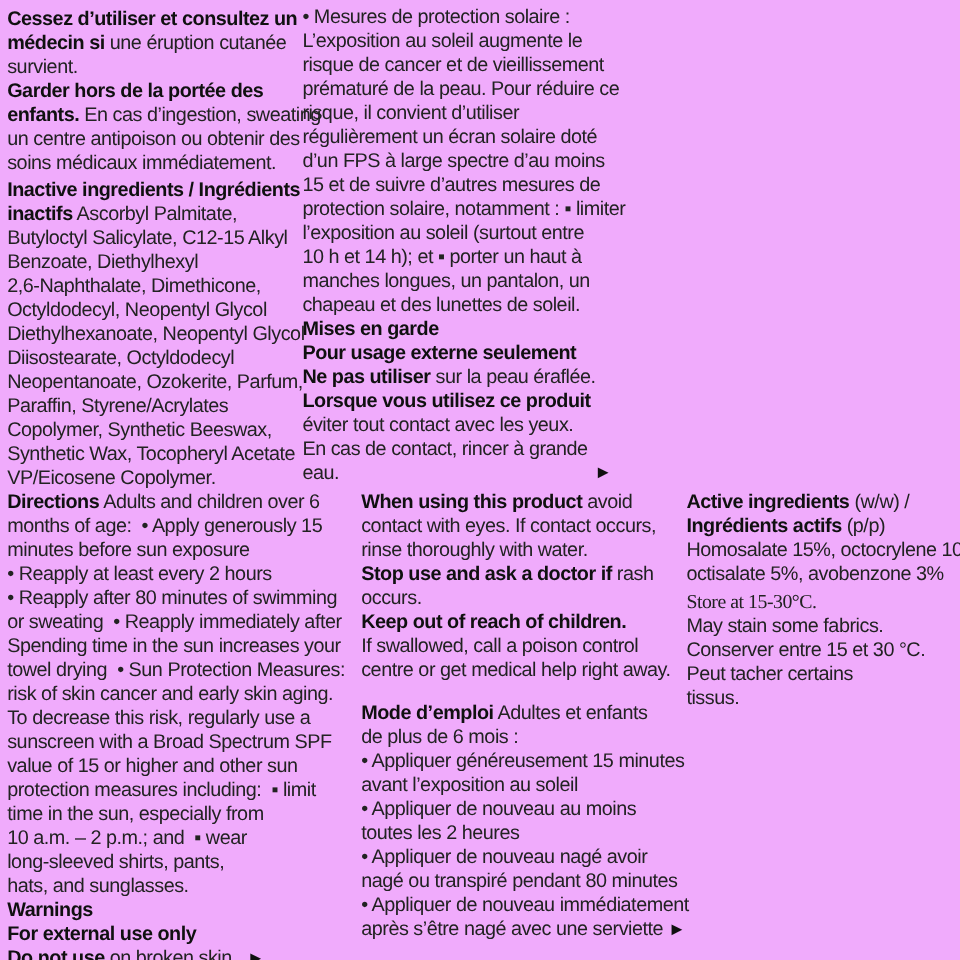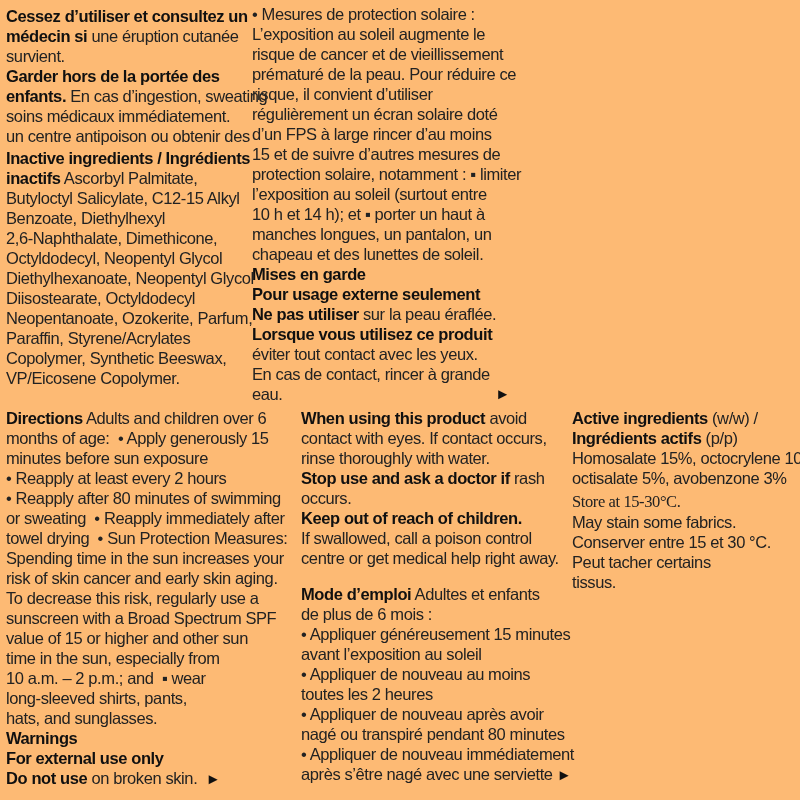--- a/index.html
+++ b/index.html
@@ -42,50 +42,51 @@
   }
   .arrow {
     font-size: 15px;
     letter-spacing: 0;
     color: #101010;
   }
 </style>
 </head>
 <body>
 
-<div class="label" id="label-root" style="background: #fdba74;">
+<div class="label" id="label-root" style="background: #f0abfc;">
     <div class="panel" style="left: 6px; top: 6px; width: 242px;">
       <div class="line"><span class="b">Cessez d’utiliser et consultez un</span></div>
       <div class="line"><span class="b">médecin si</span><span class=""> une éruption cutanée</span></div>
       <div class="line"><span class="">survient.</span></div>
       <div class="line"><span class="b">Garder hors de la portée des</span></div>
       <div class="line"><span class="b">enfants.</span><span class=""> En cas d’ingestion, sweating</span></div>
+      <div class="line"><span class="">un centre antipoison ou obtenir des</span></div>
       <div class="line"><span class="">soins médicaux immédiatement.</span></div>
-      <div class="line"><span class="">un centre antipoison ou obtenir des</span></div>
       <div class="line" style="margin-top: 2px;"><span class="b">Inactive ingredients / Ingrédients</span></div>
       <div class="line"><span class="b">inactifs</span><span class=""> Ascorbyl Palmitate,</span></div>
       <div class="line"><span class="">Butyloctyl Salicylate, C12-15 Alkyl</span></div>
       <div class="line"><span class="">Benzoate, Diethylhexyl</span></div>
       <div class="line"><span class="">2,6-Naphthalate, Dimethicone,</span></div>
       <div class="line"><span class="">Octyldodecyl, Neopentyl Glycol</span></div>
       <div class="line"><span class="">Diethylhexanoate, Neopentyl Glycol</span></div>
       <div class="line"><span class="">Diisostearate, Octyldodecyl</span></div>
       <div class="line"><span class="">Neopentanoate, Ozokerite, Parfum,</span></div>
       <div class="line"><span class="">Paraffin, Styrene/Acrylates</span></div>
       <div class="line"><span class="">Copolymer, Synthetic Beeswax,</span></div>
+      <div class="line"><span class="">Synthetic Wax, Tocopheryl Acetate</span></div>
       <div class="line"><span class="">VP/Eicosene Copolymer.</span></div>
     </div>
     <div class="panel" style="left: 252px; top: 4px; width: 258px;">
       <div class="line"><span class="">• Mesures de protection solaire :</span></div>
       <div class="line"><span class="">L’exposition au soleil augmente le</span></div>
       <div class="line"><span class="">risque de cancer et de vieillissement</span></div>
       <div class="line"><span class="">prématuré de la peau. Pour réduire ce</span></div>
       <div class="line"><span class="">risque, il convient d’utiliser</span></div>
       <div class="line"><span class="">régulièrement un écran solaire doté</span></div>
-      <div class="line"><span class="">d’un FPS à large rincer d’au moins</span></div>
+      <div class="line"><span class="">d’un FPS à large spectre d’au moins</span></div>
       <div class="line"><span class="">15 et de suivre d’autres mesures de</span></div>
       <div class="line"><span class="">protection solaire, notamment : ▪ limiter</span></div>
       <div class="line"><span class="">l’exposition au soleil (surtout entre</span></div>
       <div class="line"><span class="">10 h et 14 h); et ▪ porter un haut à</span></div>
       <div class="line"><span class="">manches longues, un pantalon, un</span></div>
       <div class="line"><span class="">chapeau et des lunettes de soleil.</span></div>
       <div class="line"><span class="b">Mises en garde</span></div>
       <div class="line"><span class="b">Pour usage externe seulement</span></div>
       <div class="line"><span class="b">Ne pas utiliser</span><span class=""> sur la peau éraflée.</span></div>
       <div class="line"><span class="b">Lorsque vous utilisez ce produit</span></div>
@@ -93,26 +94,27 @@
       <div class="line"><span class="">En cas de contact, rincer à grande</span></div>
       <div class="line spread"><span class="">eau.</span><span class=" arrow">►</span></div>
     </div>
     <div class="panel" style="left: 6px; top: 408px; width: 268px;">
       <div class="line"><span class="b">Directions</span><span class=""> Adults and children over 6</span></div>
       <div class="line"><span class="">months of age:  • Apply generously 15</span></div>
       <div class="line"><span class="">minutes before sun exposure</span></div>
       <div class="line"><span class="">• Reapply at least every 2 hours</span></div>
       <div class="line"><span class="">• Reapply after 80 minutes of swimming</span></div>
       <div class="line"><span class="">or sweating  • Reapply immediately after</span></div>
+      <div class="line"><span class="">Spending time in the sun increases your</span></div>
       <div class="line"><span class="">towel drying  • Sun Protection Measures:</span></div>
-      <div class="line"><span class="">Spending time in the sun increases your</span></div>
       <div class="line"><span class="">risk of skin cancer and early skin aging.</span></div>
       <div class="line"><span class="">To decrease this risk, regularly use a</span></div>
       <div class="line"><span class="">sunscreen with a Broad Spectrum SPF</span></div>
       <div class="line"><span class="">value of 15 or higher and other sun</span></div>
+      <div class="line"><span class="">protection measures including:  ▪ limit</span></div>
       <div class="line"><span class="">time in the sun, especially from</span></div>
       <div class="line"><span class="">10 a.m. – 2 p.m.; and  ▪ wear</span></div>
       <div class="line"><span class="">long-sleeved shirts, pants,</span></div>
       <div class="line"><span class="">hats, and sunglasses.</span></div>
       <div class="line"><span class="b">Warnings</span></div>
       <div class="line"><span class="b">For external use only</span></div>
       <div class="line"><span class="b">Do not use</span><span class=""> on broken skin.</span><span class=" arrow">  ►</span></div>
     </div>
     <div class="panel" style="left: 301px; top: 408px; width: 261px;">
       <div class="line"><span class="b">When using this product</span><span class=""> avoid</span></div>
@@ -122,21 +124,21 @@
       <div class="line"><span class="">occurs.</span></div>
       <div class="line"><span class="b">Keep out of reach of children.</span></div>
       <div class="line"><span class="">If swallowed, call a poison control</span></div>
       <div class="line"><span class="">centre or get medical help right away.</span></div>
       <div class="line" style="margin-top: 16px;"><span class="b">Mode d’emploi</span><span class=""> Adultes et enfants</span></div>
       <div class="line"><span class="">de plus de 6 mois :</span></div>
       <div class="line"><span class="">• Appliquer généreusement 15 minutes</span></div>
       <div class="line"><span class="">avant l’exposition au soleil</span></div>
       <div class="line"><span class="">• Appliquer de nouveau au moins</span></div>
       <div class="line"><span class="">toutes les 2 heures</span></div>
-      <div class="line"><span class="">• Appliquer de nouveau après avoir</span></div>
+      <div class="line"><span class="">• Appliquer de nouveau nagé avoir</span></div>
       <div class="line"><span class="">nagé ou transpiré pendant 80 minutes</span></div>
       <div class="line"><span class="">• Appliquer de nouveau immédiatement</span></div>
       <div class="line"><span class="">après s’être nagé avec une serviette</span><span class=" arrow"> ►</span></div>
     </div>
     <div class="panel" style="left: 572px; top: 408px; width: 222px;">
       <div class="line"><span class="b">Active ingredients</span><span class=""> (w/w) /</span></div>
       <div class="line"><span class="b">Ingrédients actifs</span><span class=""> (p/p)</span></div>
       <div class="line"><span class="">Homosalate 15%, octocrylene 10%,</span></div>
       <div class="line"><span class="">octisalate 5%, avobenzone 3%</span></div>
       <div class="line" style="margin-top: 4px; font-family: Liberation Serif, serif;"><span class="">Store at 15-30°C.</span></div>

